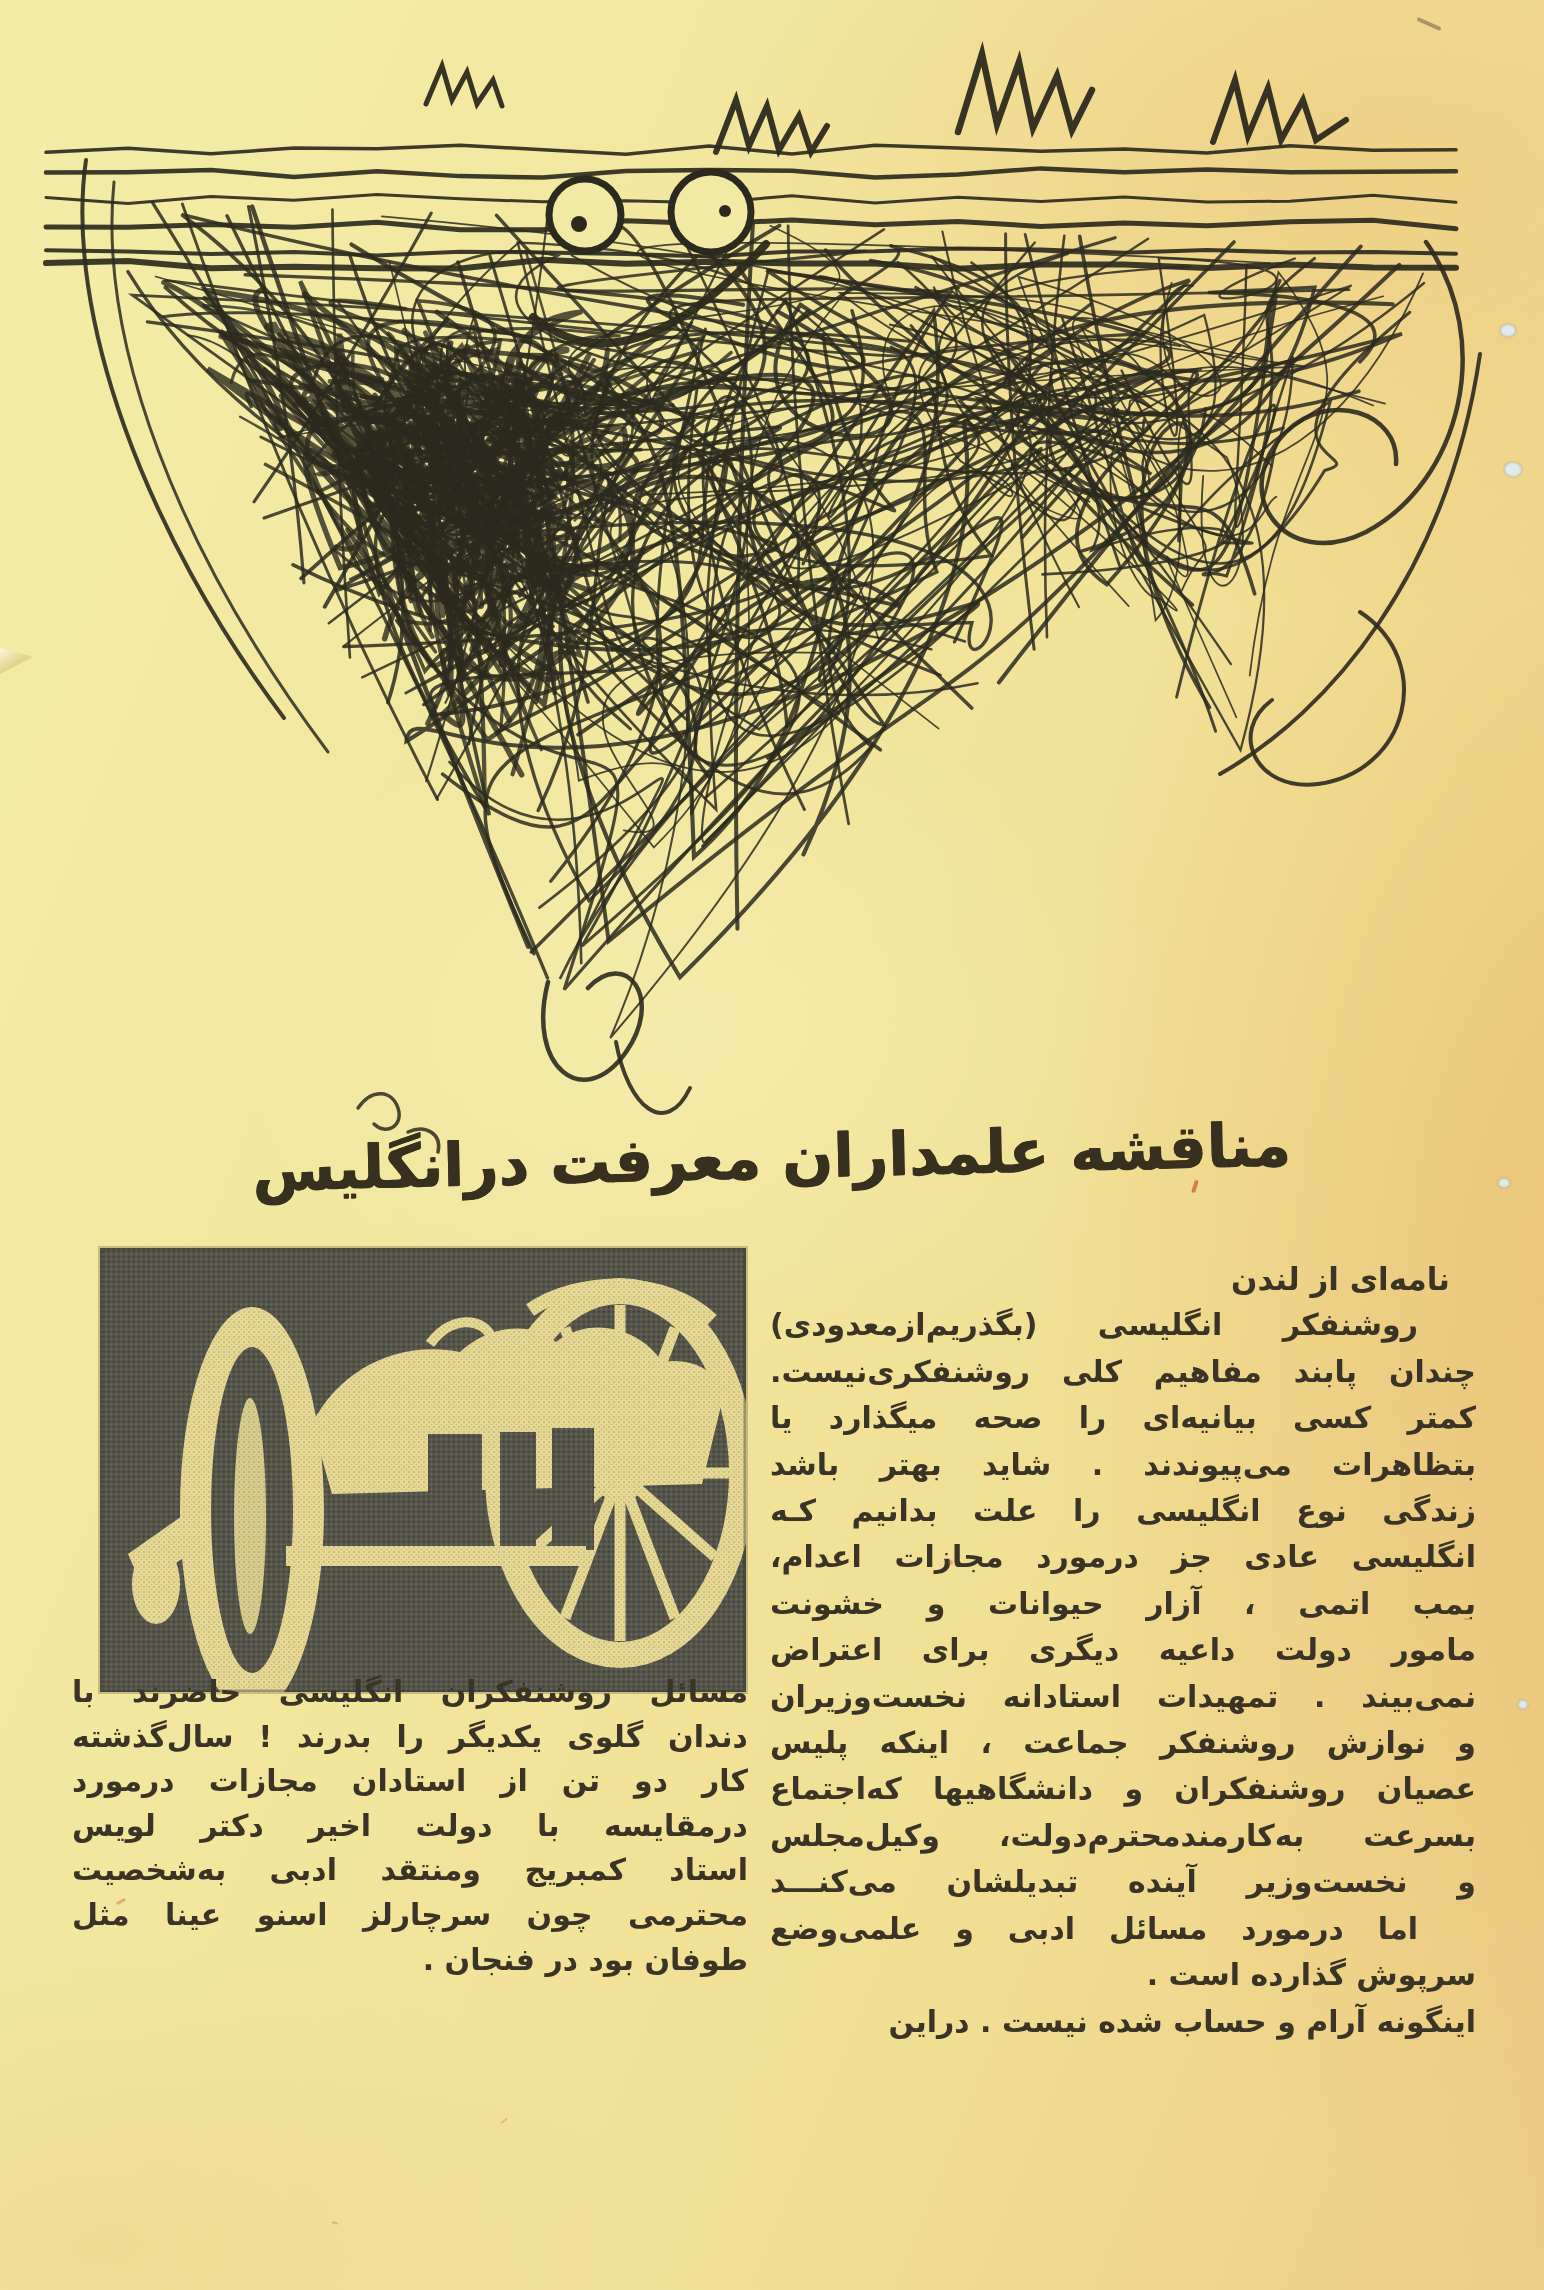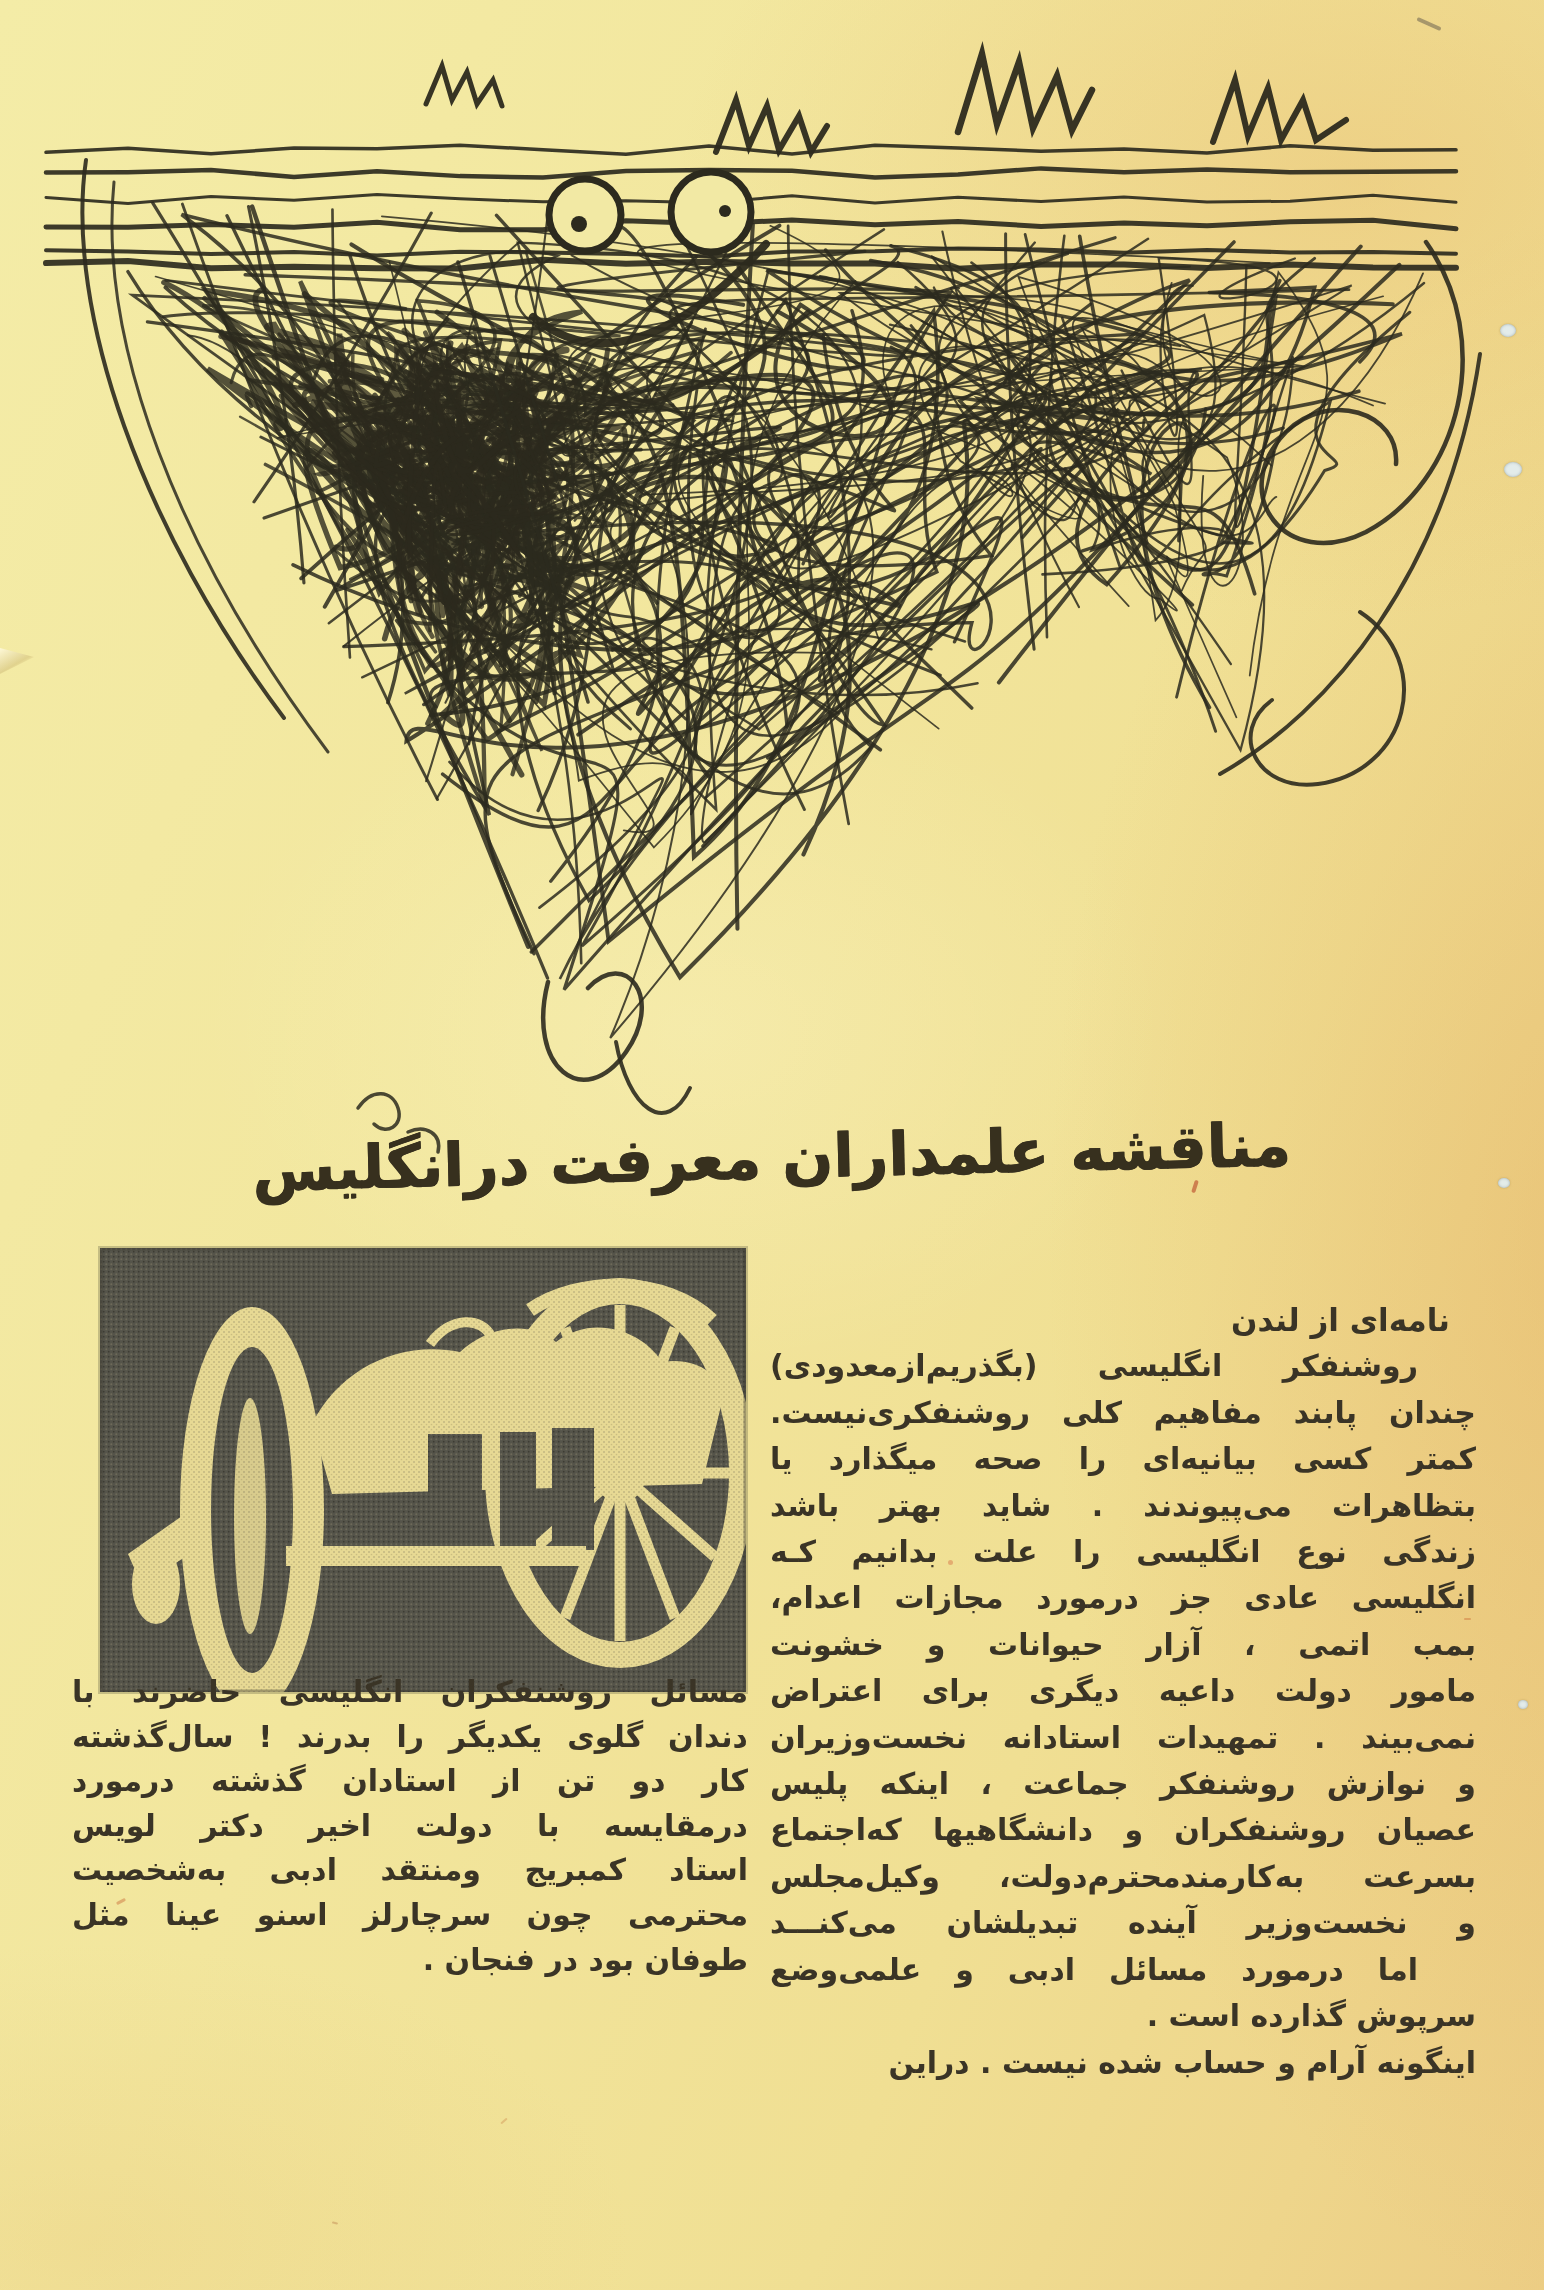--- a/index.html
+++ b/index.html
@@ -28,21 +28,21 @@
   .col{position:absolute;direction:rtl;color:#3a3426;font-weight:700;}
   .col .ln{
     text-align:justify;text-align-last:justify;
     white-space:nowrap;
     letter-spacing:.2px;
   }
   .col.right{left:770px;top:1256px;width:706px;font-size:30px;line-height:46.4px;}
   .col.left{left:72px;top:1670px;width:676px;font-size:30px;line-height:44.6px;}
   .ln.ind{padding-right:58px;}
   .ln.end{text-align-last:right;}
-  .ln.heading{text-align-last:right;padding-right:26px;font-size:31px;letter-spacing:.5px;margin-top:41px;}
+  .ln.heading{text-align-last:right;padding-right:26px;font-size:31px;letter-spacing:.5px;}
   .speck{position:absolute;border-radius:2px;}
   .hole{position:absolute;background:#e3ecea;border-radius:50%;box-shadow:inset 0 0 3px rgba(120,140,150,.6),0 0 2px rgba(150,120,60,.5);}
   .crease{position:absolute;left:0;top:648px;width:34px;height:26px;
     background:linear-gradient(150deg, rgba(255,250,220,.9), rgba(190,165,100,.35) 55%, transparent 70%);
     clip-path:polygon(0 0,100% 35%,0 100%);}
 </style>
 </head>
 <body>
 
 <div class="page">
@@ -349,21 +349,21 @@
     <div class="ln">بسرعت به‌کارمندمحترم‌دولت، وکیل‌مجلس</div>
     <div class="ln">و نخست‌وزیر آینده تبدیلشان می‌کنـــد</div>
     <div class="ln ind">اما درمورد مسائل ادبی و علمی‌وضع</div>
     <div class="ln end">سرپوش گذارده است .</div>
     <div class="ln end">اینگونه آرام و حساب شده نیست . دراین</div>
   </div>
 
   <div class="col left">
     <div class="ln">مسائل روشنفکران انگلیسی حاضرند با</div>
     <div class="ln">دندان گلوی یکدیگر را بدرند ! سال‌گذشته</div>
-    <div class="ln">کار دو تن از استادان گذشته درمورد</div>
+    <div class="ln">کار دو تن از استادان مجازات درمورد</div>
     <div class="ln">درمقایسه با دولت اخیر دکتر لویس</div>
     <div class="ln">استاد کمبریج ومنتقد ادبی به‌شخصیت</div>
     <div class="ln">محترمی چون سرچارلز اسنو عینا مثل</div>
     <div class="ln end">طوفان بود در فنجان .</div>
   </div>
 
   <div class="hole" style="left:1500px;top:324px;width:16px;height:13px;"></div>
   <div class="hole" style="left:1504px;top:462px;width:18px;height:15px;"></div>
   <div class="hole" style="left:1498px;top:1178px;width:12px;height:10px;"></div>
   <div class="hole" style="left:1518px;top:1700px;width:10px;height:9px;"></div>

